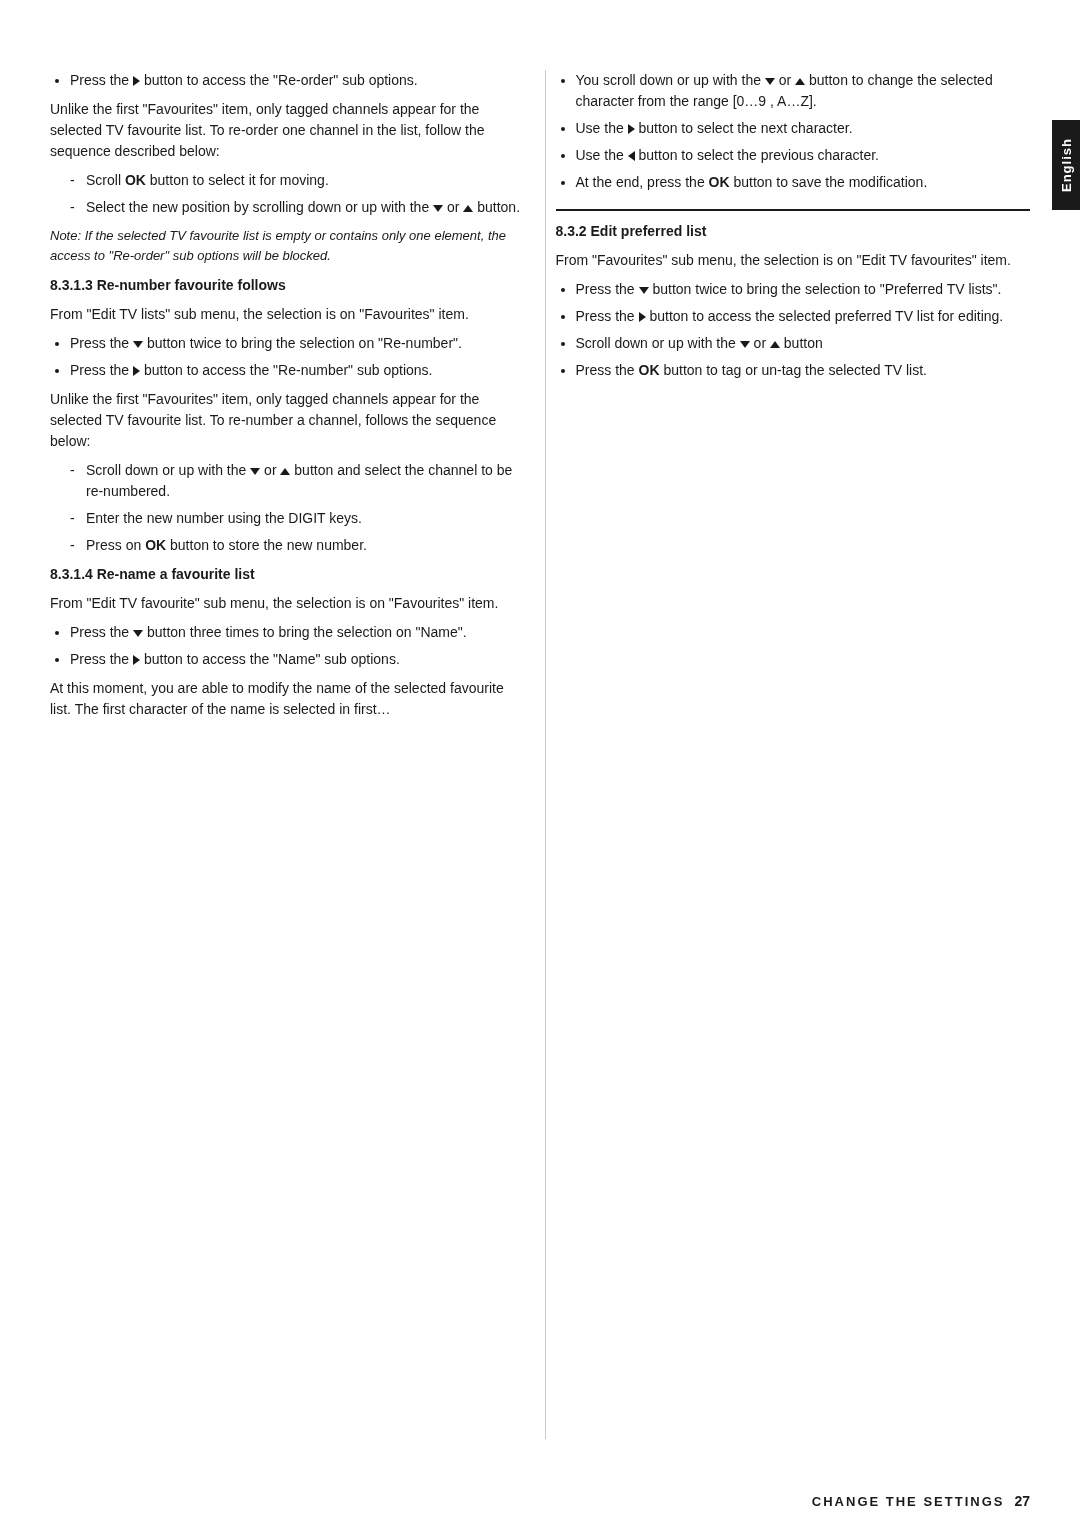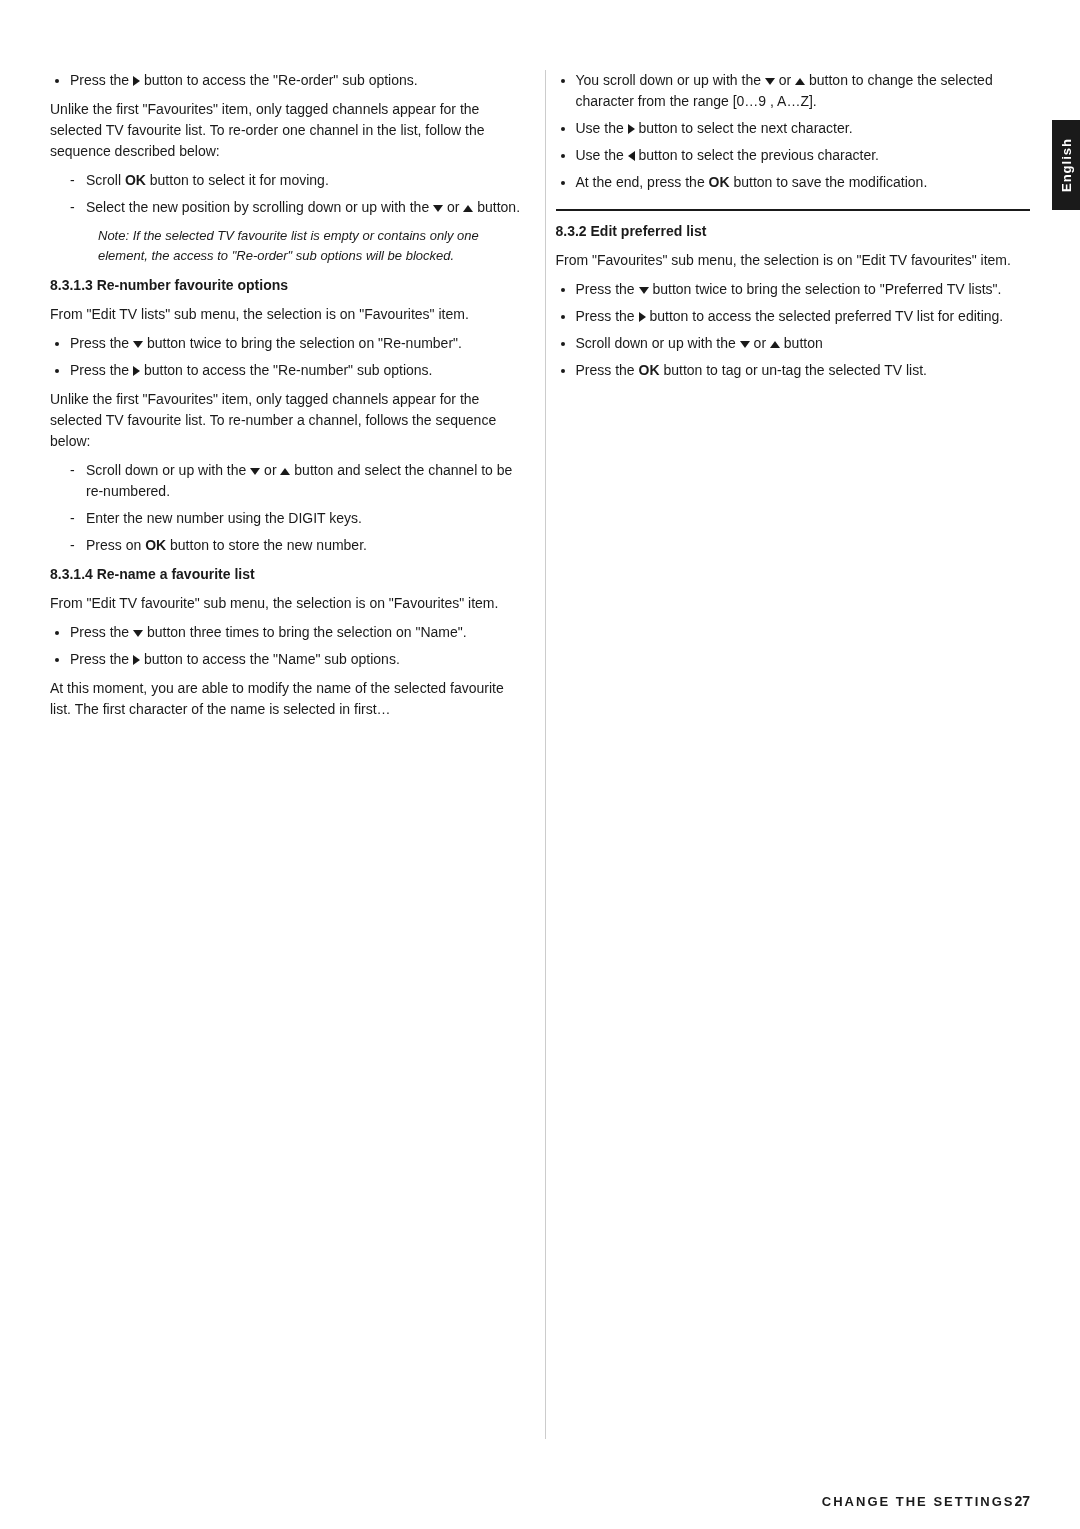--- a/index.html
+++ b/index.html
@@ -83,21 +83,20 @@
     .dash-list li::before {
       content: "-";
       position: absolute;
       left: 0;
     }
     .italic-note {
       font-style: italic;
       font-size: 13px;
       line-height: 1.5;
       margin-bottom: 10px;
-      margin-left: 48px;
     }
     .section-divider {
       border: none;
       border-top: 2px solid #1a1a1a;
       margin: 16px 0 10px 0;
     }
     .footer {
       position: absolute;
       bottom: 20px;
       left: 0;
@@ -115,20 +114,21 @@
     }
     .footer-page {
       font-size: 14px;
       font-weight: bold;
     }
     .footer-inner {
       display: flex;
       justify-content: flex-end;
       width: 100%;
       align-items: center;
+      gap: 10px;
     }
     .tri-down {
       display: inline-block;
       width: 0; height: 0;
       border-left: 5px solid transparent;
       border-right: 5px solid transparent;
       border-top: 7px solid #1a1a1a;
       vertical-align: middle;
     }
     .tri-up {
@@ -187,21 +187,21 @@
           <span>Select the new position by scrolling down or up with the </span>
           <span class="tri-down"></span>
           <span> or </span>
           <span class="tri-up"></span>
           <span> button.</span>
         </li>
       </ul>
 
       <p class="italic-note">Note: If the selected TV favourite list is empty or contains only one element, the access to "Re-order" sub options will be blocked.</p>
 
-      <p class="section-heading">8.3.1.3 Re-number favourite options</p>
+      <p class="section-heading">8.3.1.3 Re-number favourite follows</p>
       <p>From "Edit TV lists" sub menu, the selection is on "Favourites" item.</p>
       <ul>
         <li>
           <span>Press the </span>
           <span class="tri-down"></span>
           <span> button twice to bring the selection on "Re-number".</span>
         </li>
         <li>
           <span>Press the </span>
           <span class="tri-right"></span>

